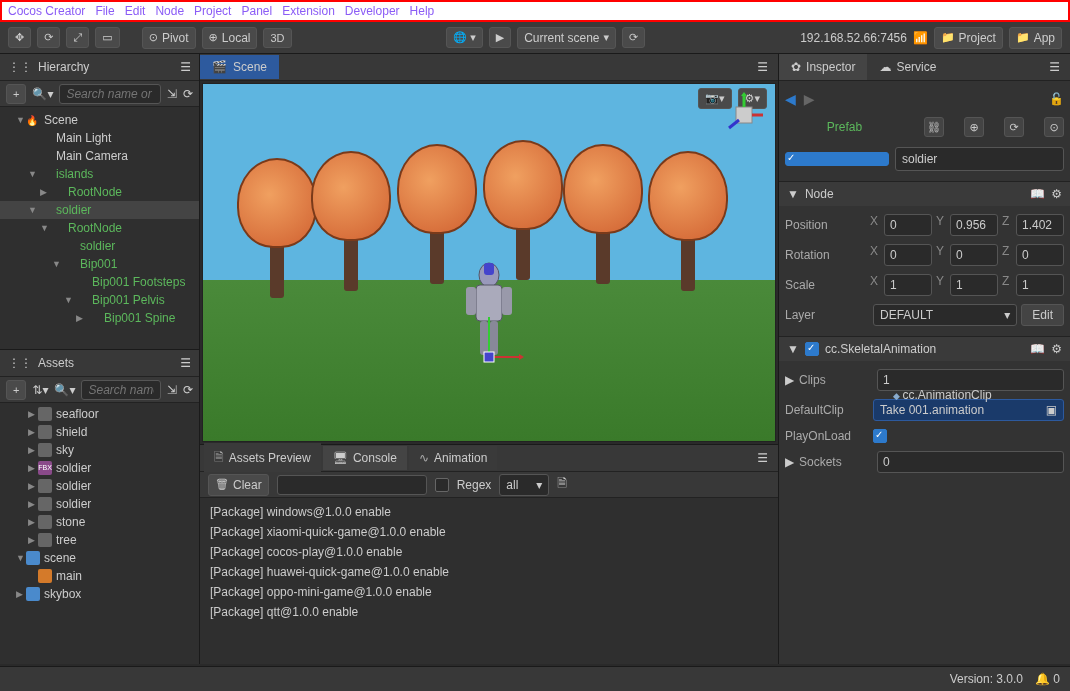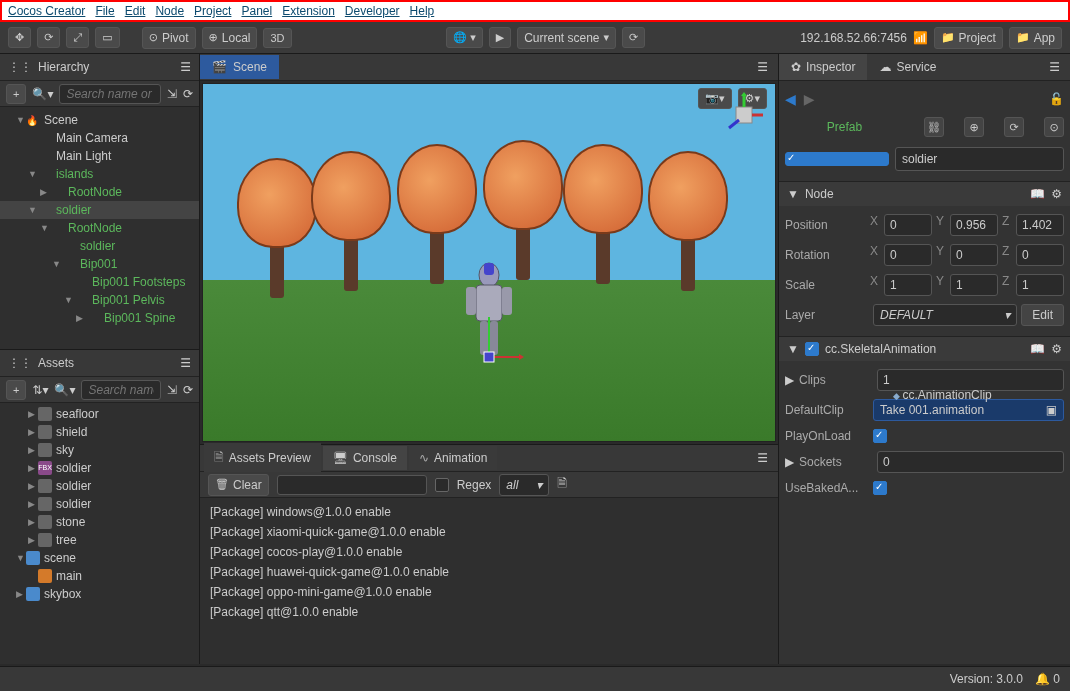--- a/index.html
+++ b/index.html
@@ -1,18 +1,18 @@
 <!DOCTYPE html>
 <html><head>
 <meta charset="utf-8">
 <style>
 * { box-sizing: border-box; margin: 0; padding: 0; font-family: Arial, sans-serif; font-size: 12px; color: #ccc; }
 body { width: 1070px; height: 691px; background: #2a2a2a; overflow: hidden; position: relative; }
 .menubar { height: 22px; background: #fff; border: 2px solid red; display: flex; align-items: center; padding: 0 6px; gap: 10px; }
-.menubar span { color: #0c4a6e; cursor: default; text-decoration: underline; }
+.menubar span { color: #8b5cf6; cursor: default; }
 .toolbar { height: 32px; background: #3a3a3a; border-bottom: 1px solid #1a1a1a; display: flex; align-items: center; padding: 0 8px; gap: 6px; }
 .tbtn { background: #4a4a4a; border: 1px solid #555; border-radius: 3px; padding: 3px 6px; color: #ccc; cursor: pointer; display: inline-flex; align-items: center; gap: 4px; font-size: 11px; }
 .spacer { flex: 1; }
 .main { display: flex; height: 610px; }
 .left { width: 200px; display: flex; flex-direction: column; border-right: 1px solid #1a1a1a; }
 .panel-hdr { height: 27px; background: #383838; border-bottom: 1px solid #222; display: flex; align-items: center; padding: 0 8px; gap: 6px; }
 .panel-hdr .title { flex: 1; color: #ccc; }
 .hamburger { cursor: pointer; }
 .subbar { height: 26px; background: #383838; display: flex; align-items: center; padding: 0 6px; gap: 6px; border-bottom: 1px solid #222; }
 .search { background: #2a2a2a; border: 1px solid #555; border-radius: 3px; padding: 2px 6px; color: #888; font-style: italic; flex: 1; width: 0; }
@@ -47,21 +47,21 @@
 .icnbtn { width: 20px; height: 20px; background: #444; border: 1px solid #555; border-radius: 3px; display: inline-flex; align-items: center; justify-content: center; cursor: pointer; font-size: 11px; }
 .name-input { display: flex; gap: 6px; align-items: center; padding: 4px 0; }
 .name-input input { flex: 1; background: #2a2a2a; border: 1px solid #555; border-radius: 3px; padding: 4px 6px; color: #ccc; }
 .section-hdr { background: #3a3a3a; padding: 5px 8px; display: flex; align-items: center; gap: 6px; margin: 6px -6px 4px -6px; border-top: 1px solid #222; }
 .section-hdr .t { flex: 1; }
 .prop-row { display: flex; align-items: center; padding: 4px 0; gap: 4px; }
 .prop-label { width: 84px; color: #aaa; font-size: 12px; }
 .xyz { display: flex; gap: 4px; flex: 1; }
 .axislbl { color: #888; width: 10px; }
 .numfield { background: #2a2a2a; border: 1px solid #555; border-radius: 3px; padding: 3px 5px; color: #ccc; width: 48px; }
-.selectfld { background: #2a2a2a; border: 1px solid #555; border-radius: 3px; padding: 3px 6px; color: #ccc; flex: 1; display: flex; justify-content: space-between; font-style: italic; }
+.selectfld { background: #2a2a2a; border: 1px solid #555; border-radius: 3px; padding: 3px 6px; color: #ccc; flex: 1; display: flex; justify-content: space-between; }
 .editbtn { background: #444; border: 1px solid #555; border-radius: 3px; padding: 3px 10px; color: #ccc; }
 .clipfield { background: #1a3a6a; border: 1px solid #2d5a9e; border-radius: 3px; padding: 3px 6px; color: #cde; flex: 1; display: flex; align-items: center; gap: 4px; }
 .chk { appearance: none; width: 14px; height: 14px; border: 1px solid #666; background: #2a2a2a; border-radius: 2px; position: relative; cursor: pointer; }
 .chk:checked { background: #2d7acc; border-color: #2d7acc; }
 .chk:checked::after { content: '✓'; color: #fff; font-size: 10px; position: absolute; left: 1px; top: -1px; }
 .addcomp { display: block; margin: 12px auto; padding: 6px 16px; background: #444; border: 1px solid #555; border-radius: 3px; color: #ccc; cursor: pointer; }
 .statusbar { height: 25px; background: #383838; border-top: 1px solid #1a1a1a; display: flex; align-items: center; justify-content: flex-end; padding: 0 10px; gap: 12px; position: absolute; bottom: 0; left: 0; right: 0; }
 .assets-panel { flex: 1; display: flex; flex-direction: column; border-top: 1px solid #1a1a1a; }
 .atree { flex: 1; overflow: auto; background: #2f2f2f; padding: 2px 0; }
 .ficon { width: 14px; height: 14px; margin-right: 4px; border-radius: 2px; display: inline-block; }
@@ -132,27 +132,27 @@
           <div class="tree-item">
             <span class="indent" style="width:12px"></span>
             <span class="caret">▼</span>
             <span class="nodeicon">🔥</span>
             <span class="">Scene</span>
           </div>
           <div class="tree-item">
             <span class="indent" style="width:24px"></span>
             <span class="caret"></span>
             <span class="nodeicon"></span>
+            <span class="">Main Light</span>
+          </div>
+          <div class="tree-item">
+            <span class="indent" style="width:24px"></span>
+            <span class="caret"></span>
+            <span class="nodeicon"></span>
             <span class="">Main Camera</span>
-          </div>
-          <div class="tree-item">
-            <span class="indent" style="width:24px"></span>
-            <span class="caret"></span>
-            <span class="nodeicon"></span>
-            <span class="">Main Light</span>
           </div>
           <div class="tree-item">
             <span class="indent" style="width:24px"></span>
             <span class="caret">▼</span>
             <span class="nodeicon"></span>
             <span class="green">islands</span>
           </div>
           <div class="tree-item">
             <span class="indent" style="width:36px"></span>
             <span class="caret">▶</span>
@@ -472,24 +472,20 @@
         </div>
       <div class="prop-row">
           <span class="prop-label">PlayOnLoad</span>
         <input type="checkbox" class="chk" checked="" style="">
         </div>
       <div class="prop-row">
           <span style="width:10px">▶</span>
           <span class="prop-label" style="width:74px">Sockets</span>
         <input class="numfield" style="flex: 1 1 0%; width: auto;" value="0">
         </div>
-      <div class="prop-row">
-          <span class="prop-label">UseBakedA...</span>
-        <input type="checkbox" class="chk" checked="" style="">
-        </div>
     </div>
   </div>
 </div>
 
 <div class="statusbar">
   <span>Version: 3.0.0</span>
   <span>🔔 <span>0</span></span>
 </div>
 
 </body></html>

